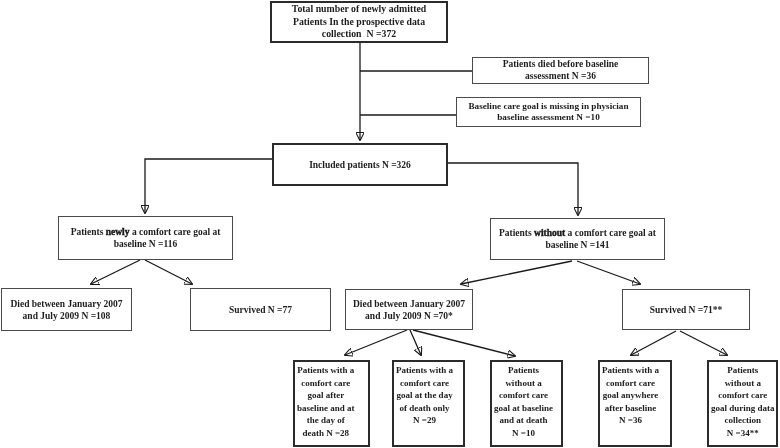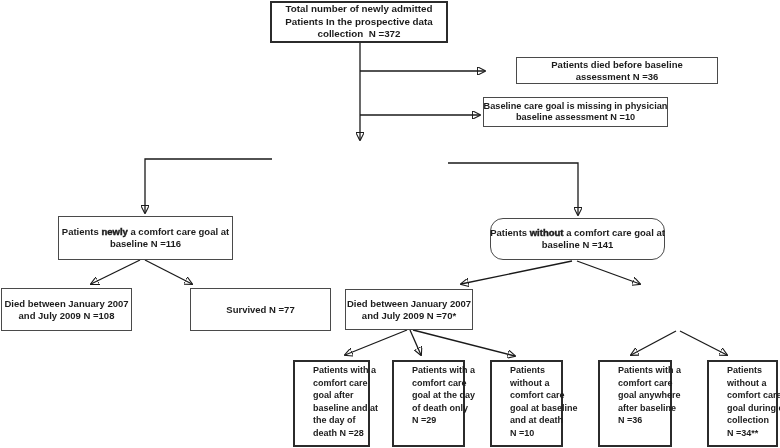--- a/index.html
+++ b/index.html
@@ -9,35 +9,36 @@
     color:#1c1c1c;overflow:hidden;
   }
   .connectors{position:absolute;left:0;top:0;width:780px;height:448px;}
   .connectors path, .connectors line{stroke:#1a1a1a;stroke-width:1.3;fill:none;}
   .node{
     position:absolute;box-sizing:border-box;background:#ffffff;
     border:1.5px solid #4a4a4a;
     display:flex;align-items:center;justify-content:center;
     text-align:center;font-weight:bold;font-size:9.5px;line-height:12px;
     white-space:pre;
+    font-family:Liberation Serif, serif;
   }
   .node.heavy{border:2px solid #2b2b2b;}
   .node.bottom{
-    align-items:flex-start;justify-content:flex-start;text-align:left;
-    font-size:9px;line-height:12.6px;padding:2px 18px;
+    align-items:flex-start;justify-content:flex-start;text-align:center;
+    font-size:9px;line-height:12.6px;padding:2px 2px;
   }
   .node .emph{-webkit-text-stroke:0.45px currentColor;}
 
   
   #n-total            {left:270px;top:1px;  width:178px;height:42px;font-size:9.8px;line-height:12.6px;}
-  #n-died-before      {left:516px;top:57px; width:202px;height:27px;line-height:11.5px;}
-  #n-goal-missing     {left:483px;top:97px; width:185px;height:30px;font-size:9.2px;line-height:11.5px;}
+  #n-died-before      {left:472px;top:57px; width:177px;height:27px;line-height:11.5px;}
+  #n-goal-missing     {left:456px;top:97px; width:185px;height:30px;font-size:9.2px;line-height:11.5px;}
   #n-included         {left:272px;top:143px;width:176px;height:43px;}
   #n-with-goal        {left:58px; top:216px;width:175px;height:44px;}
-  #n-without-goal     {left:490px;top:218px;width:175px;height:42px;border-radius:13px;}
+  #n-without-goal     {left:490px;top:218px;width:175px;height:42px;}
   #n-died-with        {left:1px;  top:288px;width:131px;height:43px;}
   #n-survived-with    {left:172px;top:288px;width:141px;height:43px;margin-left:18px;}
   #n-died-without     {left:345px;top:289px;width:128px;height:41px;}
   #n-survived-without {left:622px;top:289px;width:128px;height:41px;}
   #n-b1{left:293px;top:360px;width:77px;height:87px;}
   #n-b2{left:392px;top:360px;width:73px;height:87px;}
   #n-b3{left:490px;top:360px;width:73px;height:87px;}
   #n-b4{left:598px;top:360px;width:74px;height:87px;}
   #n-b5{left:707px;top:360px;width:71px;height:87px;}
 </style>
@@ -77,20 +78,23 @@
   <div class="node" id="n-died-before">
     <span>Patients died before baseline
 assessment N =36</span>
   </div>
 
   <div class="node" id="n-goal-missing">
     <span>Baseline care goal is missing in physician
 baseline assessment N =10</span>
   </div>
 
+  <div class="node heavy" id="n-included">
+    <span>Included patients N =326</span>
+  </div>
 
   <div class="node" id="n-with-goal">
     <span><span>Patients </span><span class="emph">newly</span><span> a comfort care goal at
 baseline N =116</span></span>
   </div>
 
   <div class="node" id="n-without-goal">
     <span><span>Patients </span><span class="emph">without</span><span> a comfort care goal at
 baseline N =141</span></span>
   </div>
@@ -102,20 +106,23 @@
 
   <div class="node" id="n-survived-with">
     <span>Survived N =77</span>
   </div>
 
   <div class="node" id="n-died-without">
     <span>Died between January 2007
 and July 2009 N =70*</span>
   </div>
 
+  <div class="node" id="n-survived-without">
+    <span>Survived N =71**</span>
+  </div>
 
   <div class="node heavy bottom" id="n-b1">
     <span>Patients with a
 comfort care
 goal after
 baseline and at
 the day of
 death N =28</span>
   </div>
 

